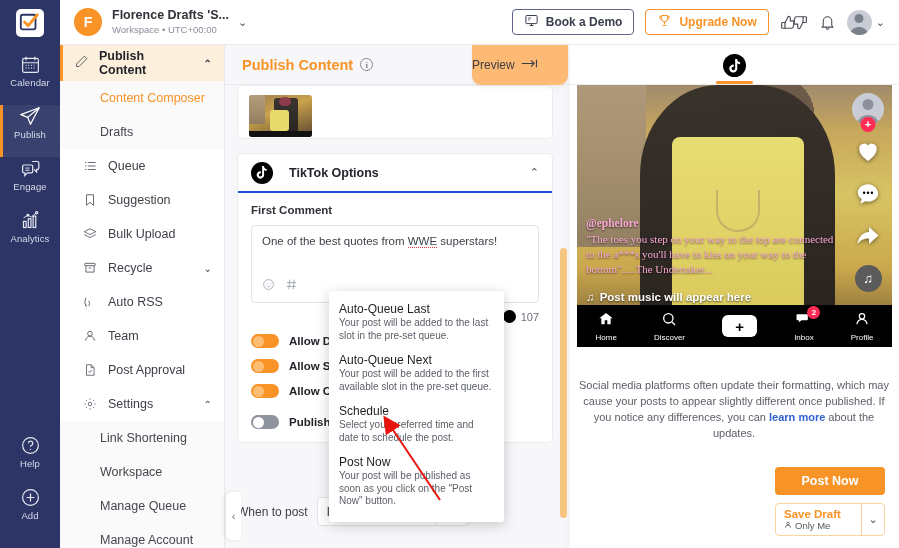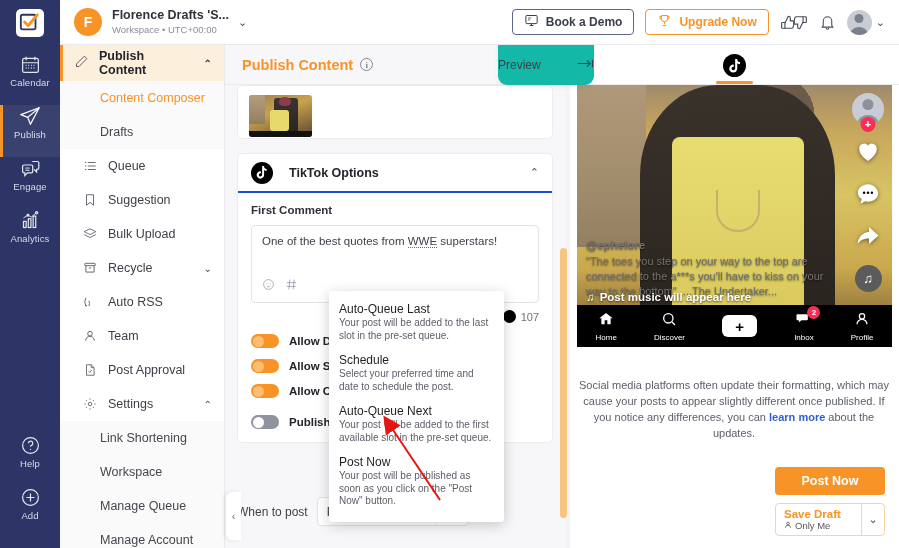--- a/index.html
+++ b/index.html
@@ -105,23 +105,23 @@
     background:#f7f7f9; border-bottom:1px solid #ebebef;
     display:flex; align-items:center; padding-left:17px;
   }
   .ch-title { font-size:14.5px; font-weight:bold; color:#f79327; }
   .info-circle {
     margin-left:7px; width:13px; height:13px; border-radius:50%;
     border:1.4px solid #85888f; color:#85888f; font-size:9px; font-weight:bold;
     display:flex; align-items:center; justify-content:center; font-family:"Liberation Serif",serif;
   }
   .preview-tab {
-    position:absolute; left:498px; top:45px; width:96px; height:40px;
-    background:#14b8a6; border-radius:0 0 9px 9px;
-    display:flex; align-items:center; justify-content:space-between; gap:6px;
+    position:absolute; left:472px; top:45px; width:96px; height:40px;
+    background:#fdba74; border-radius:0 0 9px 9px;
+    display:flex; align-items:center; justify-content:flex-start; gap:6px;
     font-size:12px; color:#3c3f47; cursor:pointer; z-index:6;
     box-shadow:0 2px 5px rgba(0,0,0,.06);
   }
 
   
   .form-col {
     position:absolute; left:225px; top:85px; width:340px; bottom:0;
     background:#f7f7f9; padding:0 12px; overflow:hidden;
   }
   .card {
@@ -253,22 +253,23 @@
   }
   .pv-left {
     position:absolute; left:0; top:0; width:22%; height:62%;
     background:linear-gradient(180deg,#b09a7c,#8c7a63); opacity:.9;
   }
   .pv-chain {
     position:absolute; left:44%; top:40%; width:14%; height:16%;
     border:2px solid #c8b06a; border-radius:0 0 50% 50%; border-top:none;
   }
   .pv-overlay {
-    position:absolute; left:9px; right:58px; bottom:48px; color:#737373;
+    position:absolute; left:9px; right:58px; bottom:70px; color:#f9a8d4;
     text-shadow:0 1px 2px rgba(0,0,0,.65);
+    font-family:Liberation Serif, serif;
   }
   .pv-handle { font-size:11.5px; font-weight:bold; }
   .pv-caption { font-size:11px; line-height:1.35; margin-top:3px; }
   .pv-music {
     position:absolute; left:9px; bottom:44px; color:#fff; font-size:11.5px; font-weight:bold;
     text-shadow:0 1px 2px rgba(0,0,0,.65); display:flex; align-items:center; gap:5px;
   }
   .pv-actions { position:absolute; right:8px; top:8px; display:flex; flex-direction:column; align-items:center; gap:13px; }
   .pv-av {
     width:32px; height:32px; border-radius:50%; background:#c9ccd4; position:relative; overflow:hidden;
@@ -683,26 +684,26 @@
   <div class="collapse-handle">
     <span>‹</span>
   </div>
 
   <div class="dropdown">
     <div class="dd-item">
       <div class="dd-title">Auto-Queue Last</div>
       <div class="dd-desc">Your post will be added to the last slot in the pre-set queue.</div>
     </div>
     <div class="dd-item">
+      <div class="dd-title">Auto-Queue Next</div>
+      <div class="dd-desc">Your post will be added to the first available slot in the pre-set queue.</div>
+    </div>
+    <div class="dd-item">
       <div class="dd-title">Schedule</div>
       <div class="dd-desc">Select your preferred time and date to schedule the post.</div>
-    </div>
-    <div class="dd-item">
-      <div class="dd-title">Auto-Queue Next</div>
-      <div class="dd-desc">Your post will be added to the first available slot in the pre-set queue.</div>
     </div>
     <div class="dd-item">
       <div class="dd-title">Post Now</div>
       <div class="dd-desc">Your post will be published as soon as you click on the "Post Now" button.</div>
     </div>
   </div>
 
   <div class="preview-col">
     <div class="pv-tabbar">
       <div class="pv-tab">

